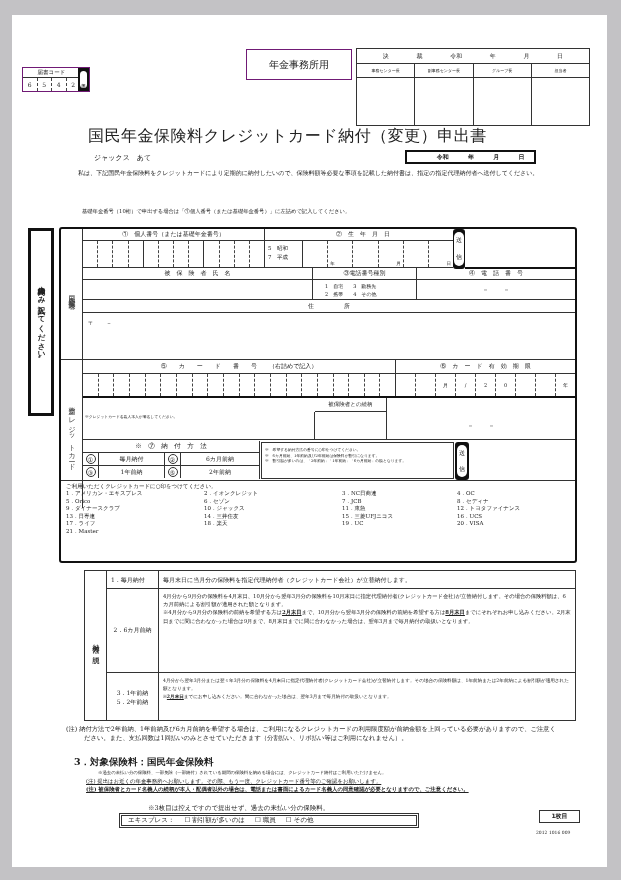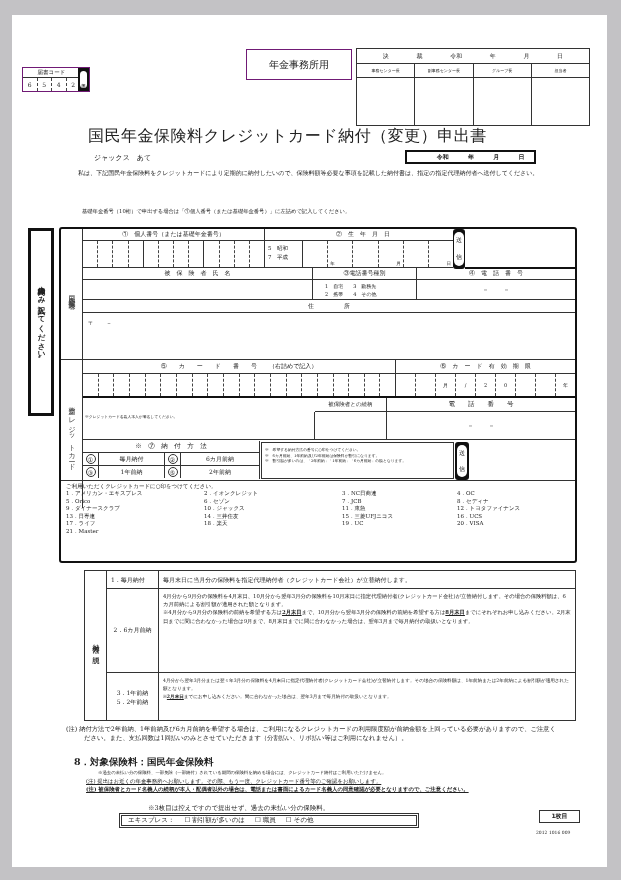--- a/index.html
+++ b/index.html
@@ -191,21 +191,20 @@
     <div class="dash center" style="flex:1">/</div>
     <div class="dash center" style="flex:1">2</div>
     <div class="dash center" style="flex:1">0</div>
     <div class="dash" style="flex:1"></div>
     <div class="dash" style="flex:1"></div>
     <div class="center" style="flex:1">年</div>
   </div>
   <div class="abs" style="left:71px;top:381px;width:492px;height:2px;background:#111;"></div>
 
   <div class="abs center" style="left:303px;top:383px;width:72px;height:14px;border-bottom:1px solid #333;border-right:1px solid #333;font-size:5.5px;">被保険者との続柄</div>
-  <div class="abs center" style="left:375px;top:383px;width:188px;height:14px;border-bottom:1px solid #333;font-size:6.5px;white-space:pre;">電　　話　　番　　号</div>
 
   <div class="abs" style="left:71px;top:397px;width:232px;height:28px;border-right:1px solid #333;border-bottom:1px solid #333;font-size:3.8px;padding:2px;">
     <span>※クレジットカード名義人本人が署名してください。</span>
   </div>
   <div class="abs" style="left:303px;top:397px;width:72px;height:28px;border-right:1px solid #333;border-bottom:1px solid #333;"></div>
   <div class="abs center" style="left:375px;top:397px;width:188px;height:28px;border-bottom:1px solid #333;font-size:7px;white-space:pre;">－　　－</div>
 
   <div class="abs center" style="left:71px;top:426px;width:177px;height:12px;border-bottom:1px solid #333;border-right:1px solid #333;font-size:6.5px;">※　⑦　納　付　方　法</div>
   <div class="abs" style="left:71px;top:438px;width:177px;height:26px;border-right:1px solid #333;">
     <div style="display:flex;height:13px;border-bottom:1px solid #333;font-size:6px;">
@@ -293,21 +292,21 @@
 5．2年前納</div>
       <div style="flex:1;font-size:4.6px;padding:4px 4px;line-height:1.75;">
         <div>4月分から翌年3月分または翌々年3月分の保険料を4月末日に指定代理納付者(クレジットカード会社)が立替納付します。その場合の保険料額は、1年前納または2年前納による割引額が適用された額となります。</div>
         <div><span>※</span><span class="u bold">2月末日</span><span>までにお申し込みください。間に合わなかった場合は、翌年3月まで毎月納付の取扱いとなります。</span></div>
       </div>
     </div>
   </div>
 
   <div class="abs" style="left:54px;top:709px;width:490px;font-size:6.3px;line-height:1.45;padding-left:18px;text-indent:-18px;">(注) 納付方法で2年前納、1年前納及び6カ月前納を希望する場合は、ご利用になるクレジットカードの利用限度額が前納金額を上回っている必要がありますので、ご注意ください。また、支払回数は1回払いのみとさせていただきます（分割払い、リボ払い等はご利用になれません）。</div>
 
-  <div class="abs" style="left:62px;top:741px;font-size:9.5px;font-weight:bold;">8．対象保険料：国民年金保険料</div>
+  <div class="abs" style="left:62px;top:741px;font-size:9.5px;font-weight:bold;">3．対象保険料：国民年金保険料</div>
   <div class="abs" style="left:86px;top:755px;width:500px;font-size:4.4px;">※過去の未払い分の保険料、一部免除（一部納付）されている期間の保険料を納める場合には、クレジットカード納付はご利用いただけません。</div>
   <div class="abs" style="left:74px;top:762px;width:490px;font-size:5.4px;line-height:1.5;">
     <div class="u">(注) 提出はお近くの年金事務所へお願いします。その際、もう一度、クレジットカード番号等のご確認をお願いします。</div>
     <div class="u bold" style="padding-left:17px;text-indent:-17px;">(注) 被保険者とカード名義人の続柄が本人・配偶者以外の場合は、電話または書面によるカード名義人の同意確認が必要となりますので、ご注意ください。</div>
   </div>
   <div class="abs" style="left:136px;top:789px;font-size:6.5px;">※3枚目は控えですので提出せず、過去の未払い分の保険料。</div>
 
   <div class="abs" style="left:107px;top:798px;width:300px;height:15px;border:1px solid #333;padding:1px;">
     <div style="border:1px solid #333;height:100%;display:flex;align-items:center;font-size:6.5px;padding-left:6px;gap:10px;">
       <span>エキスプレス：</span>

